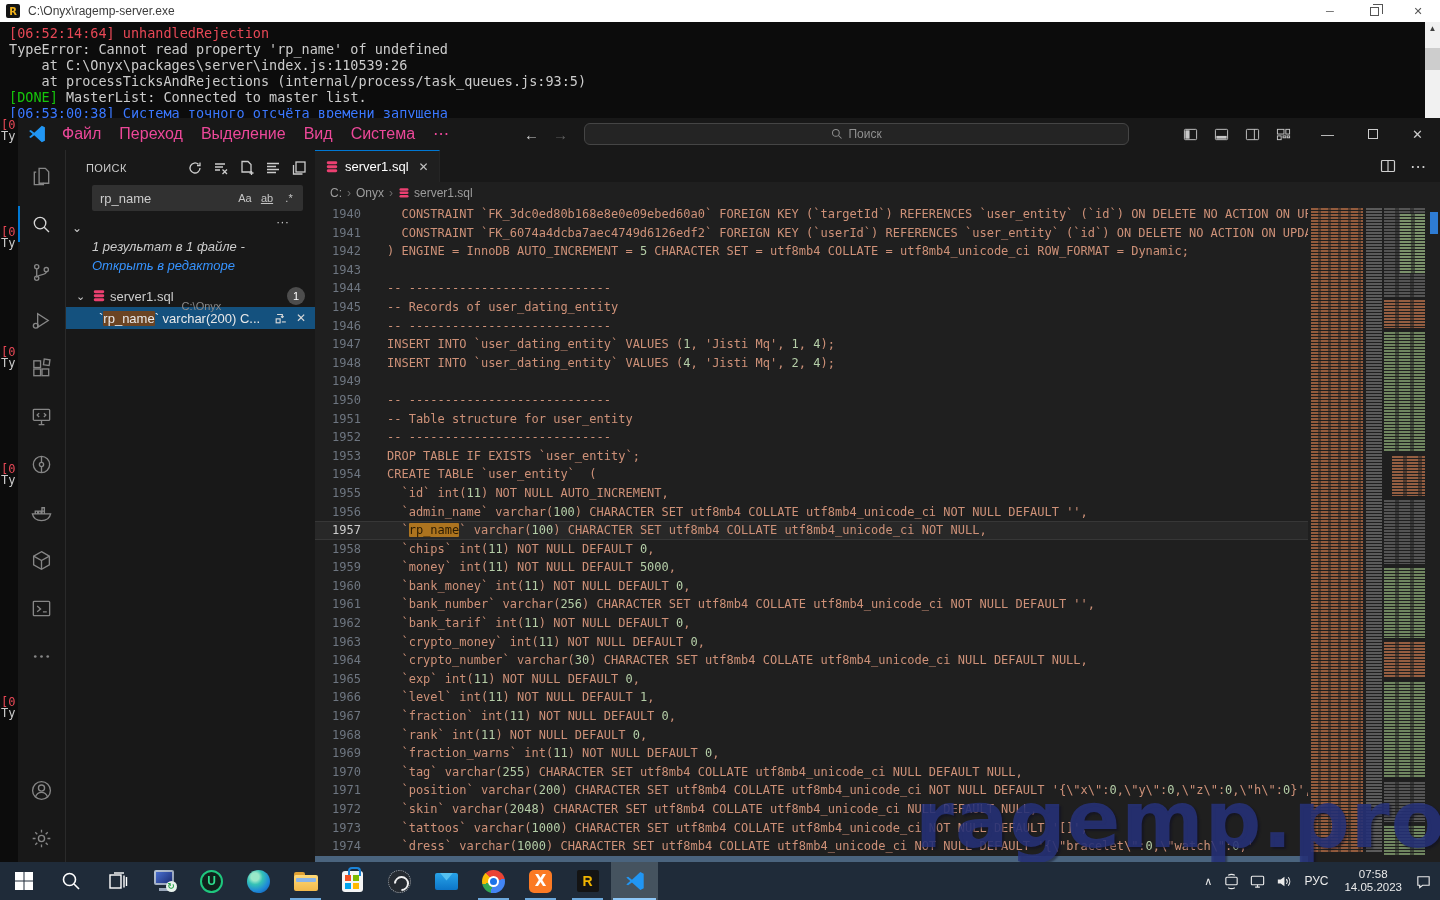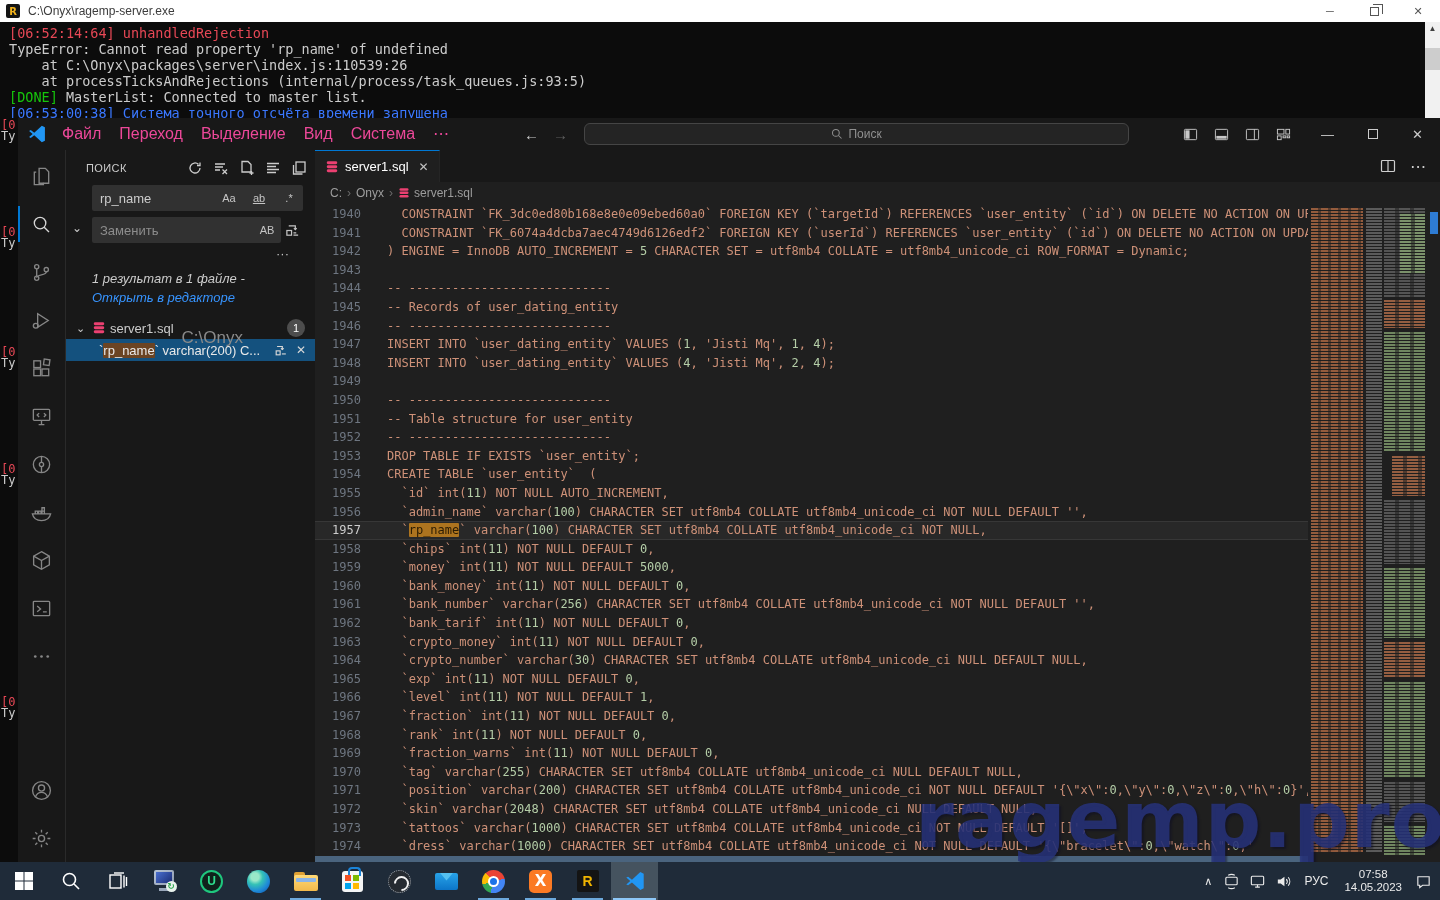--- a/index.html
+++ b/index.html
@@ -55,34 +55,34 @@
   .sidebar { width:249px; background:#181818; position:relative; overflow:hidden; }
   .sb-header { height:35px; display:flex; align-items:center; padding:0 8px 0 20px; }
   .sb-title { font-size:11px; color:#cccccc; letter-spacing:.4px; }
   .sb-actions { margin-left:auto; display:flex; gap:10px; color:#cccccc; }
   .sb-actions svg { width:16px; height:16px; }
   .search-block { position:relative; padding-left:26px; padding-right:12px; }
   .toggle-chevron { position:absolute; left:6px; top:36px; color:#cccccc; font-size:12px; }
   .input-box { background:#313131; border-radius:2px; height:26px; display:flex; align-items:center; padding:0 4px 0 8px; font-size:13px; color:#cccccc; margin-bottom:6px; position:relative; }
   .input-box .val { flex:1; white-space:nowrap; overflow:hidden; }
   .input-box .val.placeholder { color:#8d8d8d; }
-  .in-opts { display:flex; gap:10px; }
+  .in-opts { display:flex; gap:2px; }
   .in-opt { min-width:20px; height:20px; border-radius:3px; display:flex; align-items:center; justify-content:center; font-size:11px; color:#c5c5c5; padding:0 2px; }
   .in-opt.word { text-decoration:underline; }
   .replace-row { display:flex; align-items:flex-start; }
   .replace-row .input-box { flex:1; }
   .replace-all-btn { width:22px; height:26px; display:flex; align-items:center; justify-content:center; color:#c5c5c5; }
   .replace-all-btn svg { width:15px; height:15px; }
   .sb-ellipsis { text-align:right; color:#c5c5c5; font-size:13px; padding-right:14px; line-height:10px; height:12px; }
   .results-summary { padding:8px 14px 0 26px; font-size:13px; color:#cccccc; line-height:19px;font-style:italic; }
   .results-summary .link { color:#3794ff; cursor:pointer; }
   .tree { margin-top:10px; }
   .file-row { height:22px; display:flex; align-items:center; padding-left:10px; font-size:13px; color:#cccccc; gap:4px; }
   .file-row .chev { font-size:11px; color:#cccccc; width:12px; }
-  .file-path { font-size:17px; color:#8a8a8a; margin-left:4px; flex:1; white-space:nowrap; overflow:hidden;margin-top:20px; }
+  .file-path { font-size:11px; color:#8a8a8a; margin-left:4px; flex:1; white-space:nowrap; overflow:hidden;margin-top:20px; }
   .badge { min-width:18px; height:18px; border-radius:9px; background:#4d4d4d; color:#ffffff; font-size:11px; display:flex; align-items:center; justify-content:center; margin-right:10px; }
   .match-row { height:22px; background:#14517e; display:flex; align-items:center; padding-left:33px; font-size:13px; color:#e9e9e9; }
   .match-row .mtext { flex:1; white-space:nowrap; overflow:hidden; }
   .match-row .hl { background:#6b4423; border-radius:1px; }
   .match-row .m-actions { display:flex; gap:8px; align-items:center; margin-right:9px; color:#d8d8d8; }
   .match-row .m-actions svg { width:14px; height:14px; }
   .match-row .mx { font-size:12px; }
 
   
   .editor-col { flex:1; display:flex; flex-direction:column; min-width:0; background:#1f1f1f; }
@@ -376,36 +376,20 @@
         <div class="search-block">
           <span class="toggle-chevron">⌄</span>
           <div class="input-box">
             <span class="val">rp_name</span>
             <div class="in-opts">
               <span class="in-opt">Aa</span>
               <span class="in-opt word">ab</span>
               <span class="in-opt">.*</span>
             </div>
           </div>
-          <div class="replace-row">
-            <div class="input-box">
-              <span class="val placeholder">Заменить</span>
-              <div class="in-opts">
-                <span class="in-opt">AB</span>
-              </div>
-            </div>
-            <div class="replace-all-btn">
-              <svg viewBox="0 0 16 16" fill="none" stroke="currentColor" stroke-width="1.3">
-                  <path d="M4 3h7v4"></path>
-                  <path d="M9.5 5.5L11 7l1.5-1.5"></path>
-                  <rect x="2" y="8" width="5" height="5"></rect>
-                  <path d="M9 13h5M9 10.5h3"></path>
-                </svg>
-            </div>
-          </div>
           <div class="sb-ellipsis">···</div>
         </div>
 
         <div class="results-summary">
           <span>1 результат в 1 файле - </span><span class="link">Открыть в редакторе</span>
         </div>
 
         <div class="tree">
           <div class="file-row">
             <span class="chev">⌄</span>

